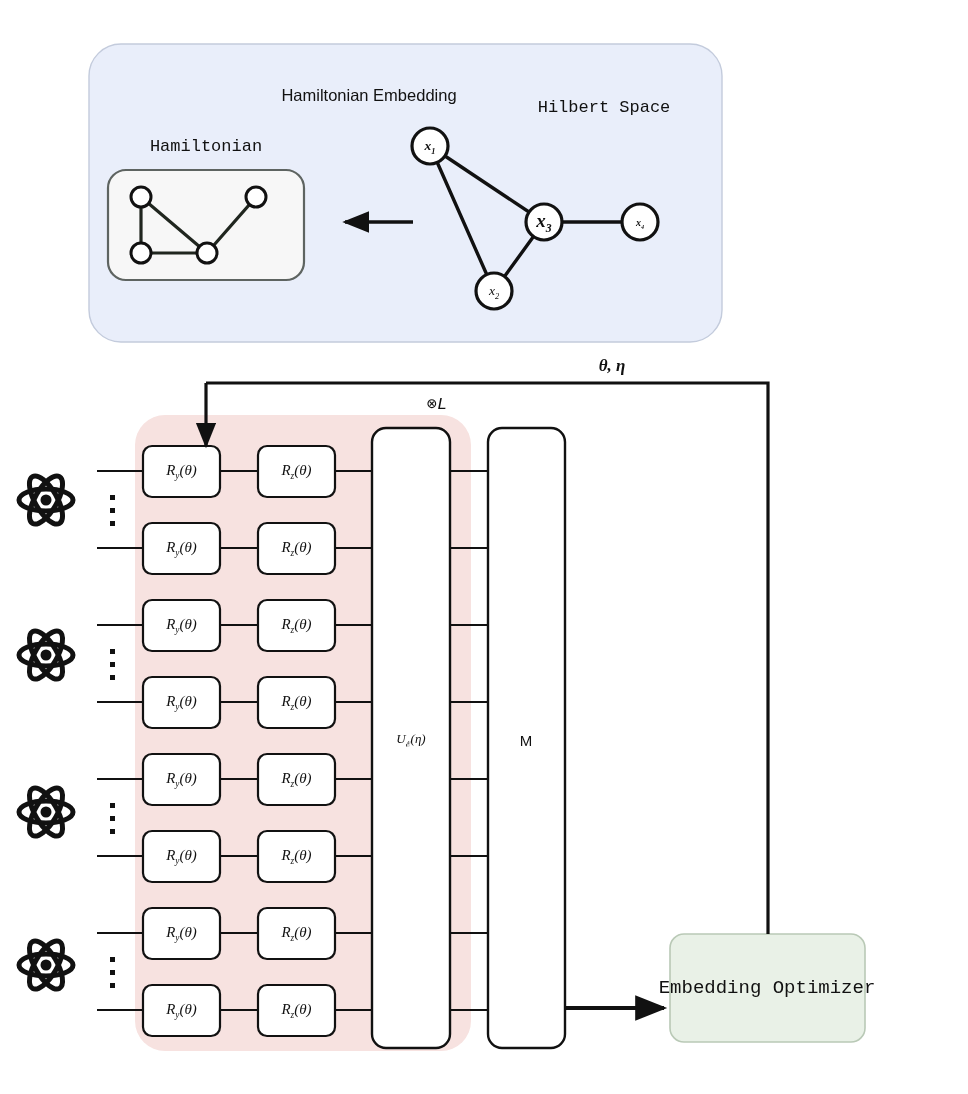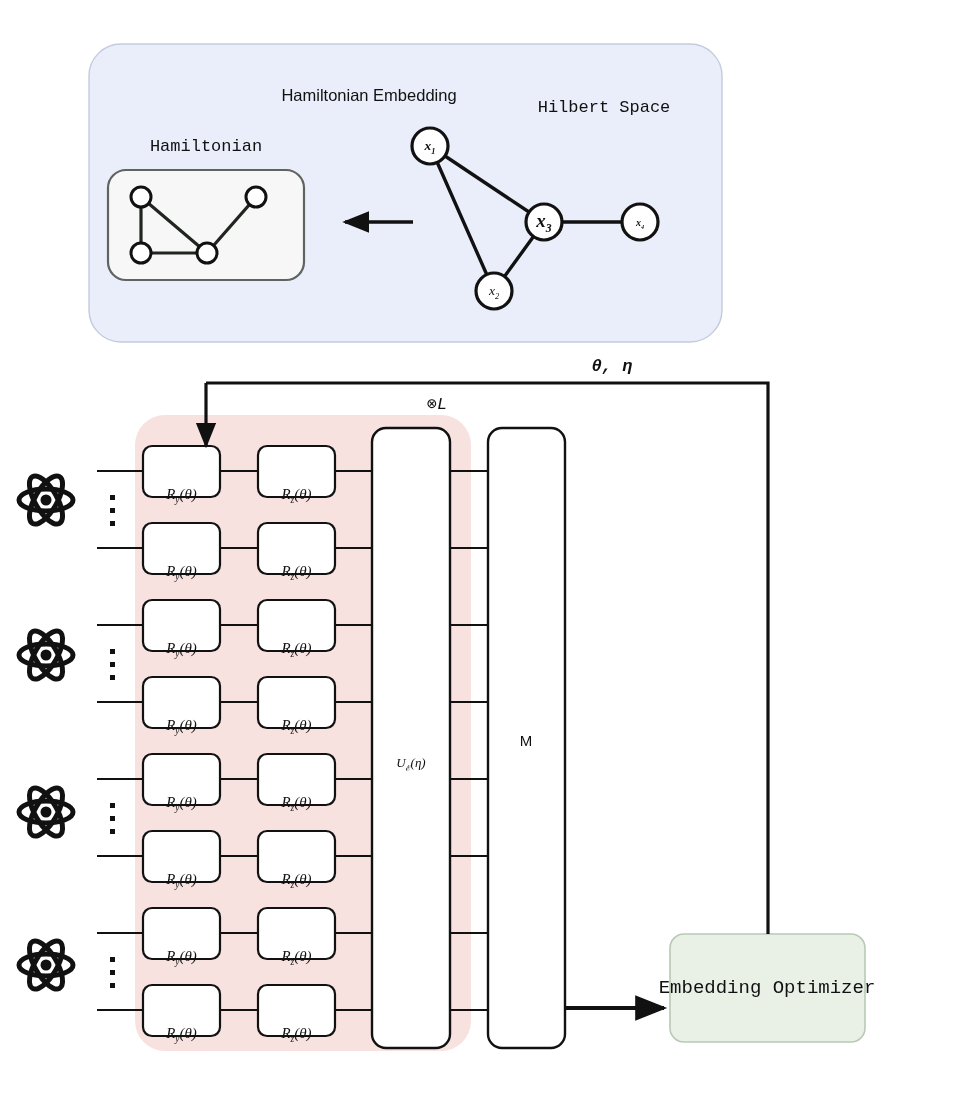--- a/index.html
+++ b/index.html
@@ -3,21 +3,21 @@
 <meta charset="utf-8">
 <style>
   html,body{margin:0;padding:0;background:#ffffff;}
   body{width:968px;height:1094px;position:relative;overflow:hidden;
        font-family:"Liberation Sans",sans-serif;}
   #stage{position:absolute;left:0;top:0;width:968px;height:1094px;padding-left:24px;}
   svg.layer{position:absolute;left:0;top:0;width:968px;height:1094px;overflow:visible;}
   .txt{position:absolute;white-space:nowrap;color:#111;}
   .serif{font-family:Liberation Mono, monospace;}
   .sans{font-family:"Liberation Sans",sans-serif;}
-  .gate-label{font-family:"Liberation Serif",serif;font-style:italic;margin-top:24px;}
+  .gate-label{font-family:"Liberation Serif",serif;font-style:italic;}
   .ctr{transform:translate(-50%,-50%);}
   sub{font-size:.62em;font-style:italic;}
 </style>
 </head>
 <body>
 
 <div id="stage">
 
   <svg class="layer" viewBox="0 0 968 1094">
     <defs>
@@ -202,21 +202,21 @@
   </div>
   <div class="txt ctr" style="left:544px;top:223px;font-size:19px;font-family:'Liberation Serif',serif;font-style:italic;font-weight:bold;">
     <span>x</span><sub>3</sub>
   </div>
   <div class="txt ctr" style="left:640px;top:223px;font-size:10px;font-family:Liberation Serif, serif;font-style:italic;font-weight:bold;">
     <span>x</span><sub>4</sub>
   </div>
 
   <div class="txt serif ctr" style="left:437px;top:403px;font-size:17px;font-style:italic;">⊗L</div>
 
-  <div class="txt ctr" style="left:612px;top:366px;font-size:17px;font-family:Liberation Mono, monospace;font-style:italic;font-weight:bold;">θ, η</div>
+  <div class="txt ctr" style="left:612px;top:366px;font-size:17px;font-family:Liberation Serif, serif;font-style:italic;font-weight:bold;">θ, η</div>
 
   <div class="txt gate-label ctr" style="left:181.5px;top:471px;font-size:15px;"><span>R</span><sub>y</sub><span>(θ)</span></div>
   <div class="txt gate-label ctr" style="left:181.5px;top:548px;font-size:15px;"><span>R</span><sub>y</sub><span>(θ)</span></div>
   <div class="txt gate-label ctr" style="left:181.5px;top:625px;font-size:15px;"><span>R</span><sub>y</sub><span>(θ)</span></div>
   <div class="txt gate-label ctr" style="left:181.5px;top:702px;font-size:15px;"><span>R</span><sub>y</sub><span>(θ)</span></div>
   <div class="txt gate-label ctr" style="left:181.5px;top:779px;font-size:15px;"><span>R</span><sub>y</sub><span>(θ)</span></div>
   <div class="txt gate-label ctr" style="left:181.5px;top:856px;font-size:15px;"><span>R</span><sub>y</sub><span>(θ)</span></div>
   <div class="txt gate-label ctr" style="left:181.5px;top:933px;font-size:15px;"><span>R</span><sub>y</sub><span>(θ)</span></div>
   <div class="txt gate-label ctr" style="left:181.5px;top:1010px;font-size:15px;"><span>R</span><sub>y</sub><span>(θ)</span></div>
 

